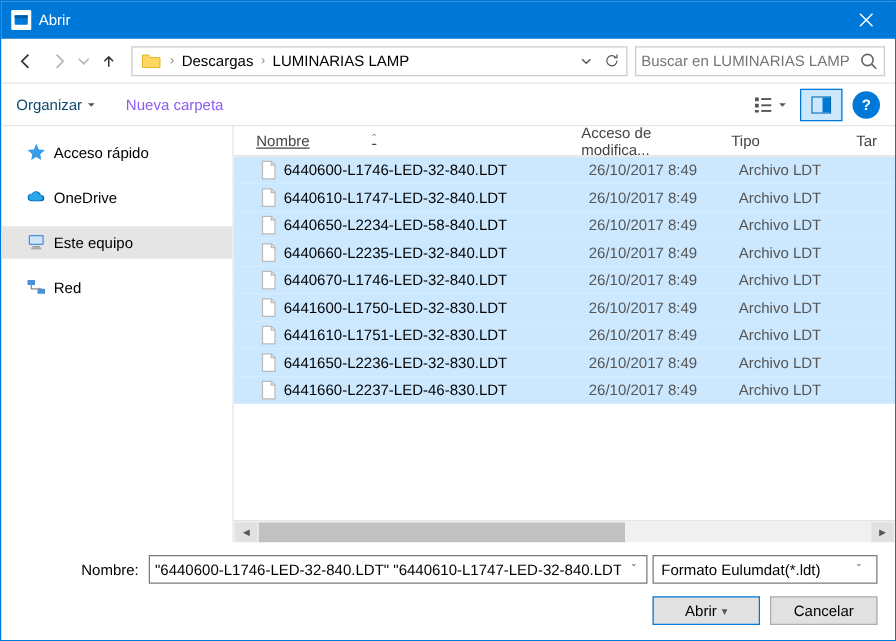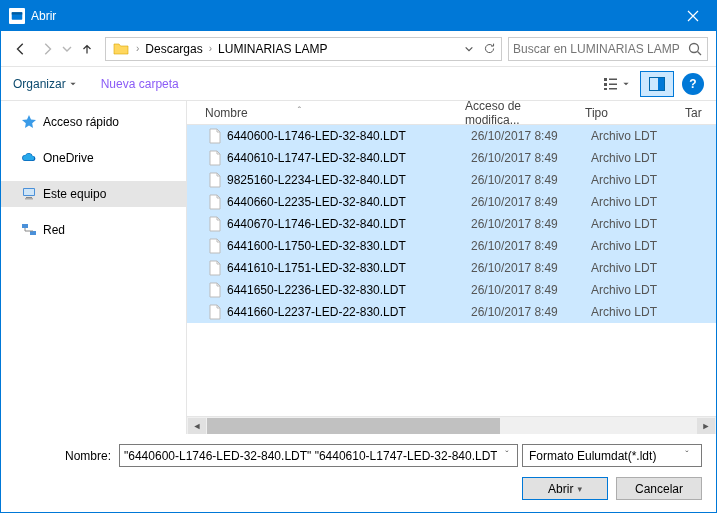--- a/index.html
+++ b/index.html
@@ -34,21 +34,21 @@
 .toolbar .helpbtn { width: 22px; height: 22px; border-radius: 50%; background: #0078d7; color: #fff; display: flex; align-items: center; justify-content: center; margin-left: 8px; cursor: pointer; font-weight:bold;}
 .body { flex: 1; display: flex; overflow: hidden; }
 .sidebar { width: 186px; border-right: 1px solid #e5e5e5; padding: 8px 0; }
 .sidebar .item { display: flex; align-items: center; padding: 5px 8px 5px 20px; gap: 6px; cursor: pointer; }
 .sidebar .item.selected { background: #e5e5e5; }
 .sidebar .item .sicon { width: 16px; height: 16px; display: flex; align-items: center; justify-content: center; }
 .sidebar .gap { height: 10px; }
 .main { flex: 1; display: flex; flex-direction: column; overflow: hidden; }
 .colhead { display: flex; height: 24px; border-bottom: 1px solid #e5e5e5; align-items: center; color: #444; padding-left: 10px; position:relative;}
 .colhead .col { padding: 0 8px; position: relative; }
-.colhead .col1 { width: 260px; display:flex; align-items:flex-start; gap:50px;}
+.colhead .col1 { width: 260px; display:flex; align-items:flex-start; gap:50px;text-decoration:underline;}
 .colhead .col1 .sortarr{font-size:10px;color:#888;}
 .colhead .col2 { width: 120px; }
 .colhead .col3 { width: 100px; }
 .colhead .col4 { flex:1; text-align:left;}
 .filelist { flex: 1; overflow: auto; }
 .filerow { display: flex; align-items: center; height: 22px; padding-left: 20px; cursor: pointer; }
 .filerow.sel { background: #cce8ff; }
 .filerow .ficon { width: 16px; height: 16px; margin-right: 4px; }
 .filerow .c1 { width: 256px; display: flex; align-items: center; white-space:nowrap; overflow:hidden;}
 .filerow .c2 { width: 120px; padding:0 8px; color: #555; }
@@ -263,21 +263,21 @@
             <div class="c3">Archivo LDT</div>
           </div>
           <div class="filerow sel">
             <div class="c1">
               <span class="ficon">
                 <svg viewBox="0 0 16 16">
                   <path d="M3 1h7l3 3v11H3z" fill="#fff" stroke="#bbb"></path>
                   <path d="M10 1v3h3" fill="none" stroke="#bbb"></path>
                 </svg>
               </span>
-              <span>9825160-L2234-LED-32-840.LDT</span>
+              <span>6440650-L2234-LED-58-840.LDT</span>
             </div>
             <div class="c2">26/10/2017 8:49</div>
             <div class="c3">Archivo LDT</div>
           </div>
           <div class="filerow sel">
             <div class="c1">
               <span class="ficon">
                 <svg viewBox="0 0 16 16">
                   <path d="M3 1h7l3 3v11H3z" fill="#fff" stroke="#bbb"></path>
                   <path d="M10 1v3h3" fill="none" stroke="#bbb"></path>
@@ -341,21 +341,21 @@
             <div class="c3">Archivo LDT</div>
           </div>
           <div class="filerow sel">
             <div class="c1">
               <span class="ficon">
                 <svg viewBox="0 0 16 16">
                   <path d="M3 1h7l3 3v11H3z" fill="#fff" stroke="#bbb"></path>
                   <path d="M10 1v3h3" fill="none" stroke="#bbb"></path>
                 </svg>
               </span>
-              <span>6441660-L2237-LED-22-830.LDT</span>
+              <span>6441660-L2237-LED-46-830.LDT</span>
             </div>
             <div class="c2">26/10/2017 8:49</div>
             <div class="c3">Archivo LDT</div>
           </div>
         </div>
 
       <div class="hscroll">
         <div class="arr">◄</div>
         <div class="track">
             <div class="thumb"></div>

